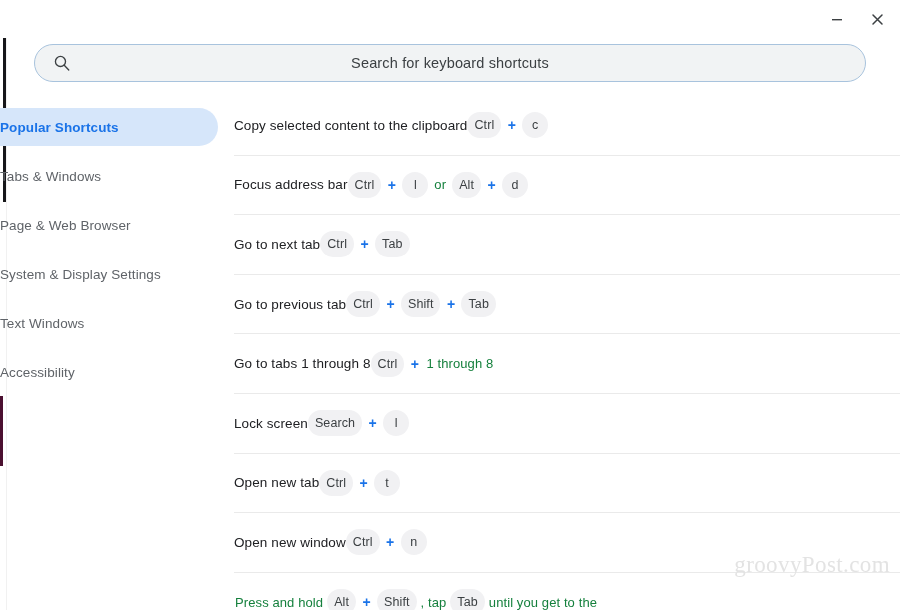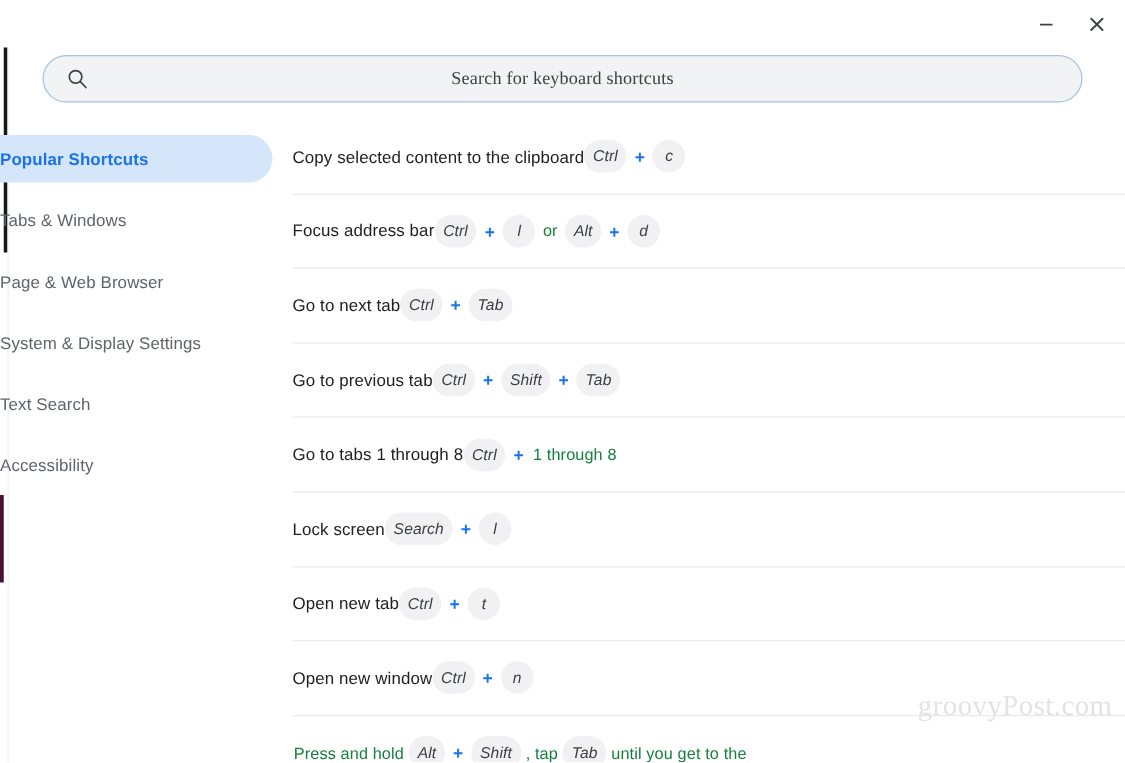--- a/index.html
+++ b/index.html
@@ -82,21 +82,20 @@
   }
   .win-btn svg { display: block; }
 
   
   .search-wrap {
     position: absolute;
     left: 34px;
     top: 44px;
     width: 832px;
     height: 38px;
-    font-family: Liberation Serif, serif;
   }
   .search-box {
     position: relative;
     width: 100%;
     height: 100%;
     box-sizing: border-box;
     border: 1px solid #a8c3dd;
     border-radius: 19px;
     background: #f1f3f4;
     display: flex;
@@ -196,21 +195,20 @@
     justify-content: center;
     min-width: 26px;
     height: 26px;
     padding: 0 7px;
     box-sizing: border-box;
     border-radius: 13px;
     background: #f1f1f3;
     font-size: 12.5px;
     color: #3c4043;
     letter-spacing: .1px;
-    font-style: italic;
   }
   .plus {
     display: inline-flex;
     align-items: center;
     justify-content: center;
     width: 15px;
     font-size: 14px;
     font-weight: bold;
     color: #1a73e8;
   }
@@ -286,21 +284,21 @@
         <div class="nav-item">
           <span>Tabs &amp; Windows</span>
         </div>
         <div class="nav-item">
           <span>Page &amp; Web Browser</span>
         </div>
         <div class="nav-item">
           <span>System &amp; Display Settings</span>
         </div>
         <div class="nav-item">
-          <span>Text Search</span>
+          <span>Text Windows</span>
         </div>
         <div class="nav-item">
           <span>Accessibility</span>
         </div>
       </nav>
 
     <div class="list">
         <div class="row">
           <div class="row-desc">Copy selected content to the clipboard</div>
           <div class="row-keys">

